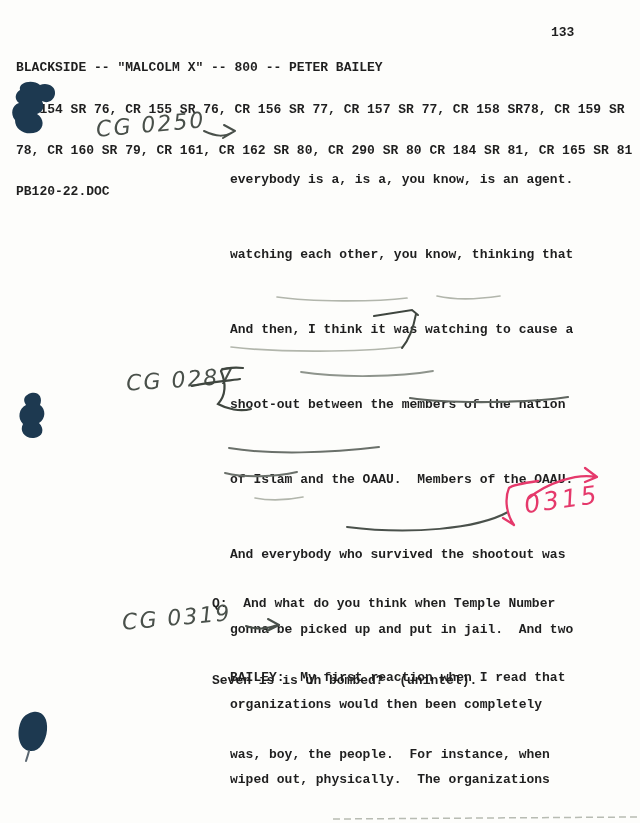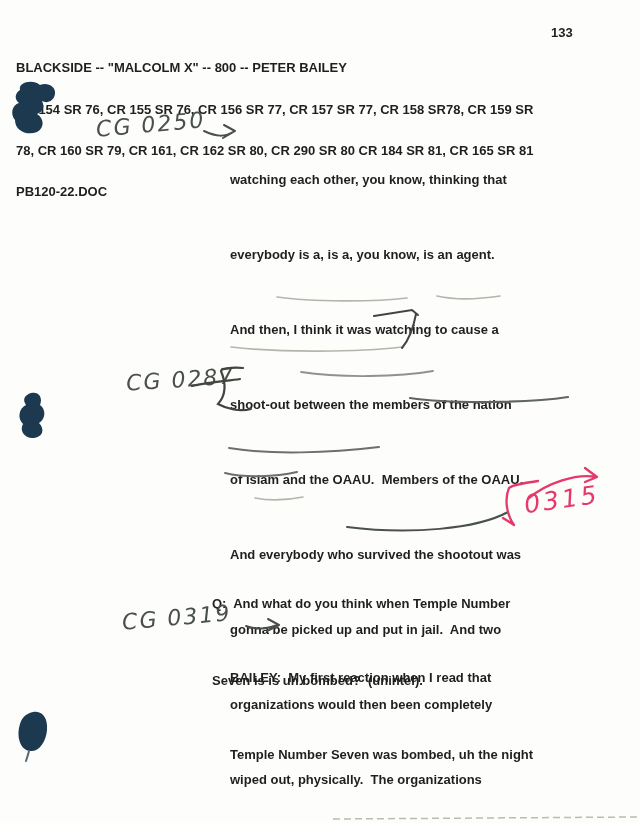--- a/index.html
+++ b/index.html
@@ -3,21 +3,21 @@
 <meta charset="utf-8">
 <style>
   html,body{margin:0;padding:0;}
   body{width:640px;height:823px;background:#e9e9e7;}
   .page{
     position:relative;width:640px;height:823px;overflow:hidden;
     background:var(--paper,#fdfdfb);
   }
   .typed{
     position:absolute;
-    font-family:Liberation Sans, sans-serif;
+    font-family:Liberation Mono, monospace;
     font-weight:700;
     color:var(--ink,#1f1f1f);
     white-space:pre;
     font-size:13px;
   }
   #header{left:16px;top:34px;line-height:13.7px;}
   #pagenum{left:551px;top:25px;}
   #answer1{left:230px;top:117px;line-height:25px;}
   #question{left:212px;top:540px;line-height:25.5px;}
   #answer2{left:230px;top:614px;line-height:25.5px;}
@@ -45,22 +45,22 @@
   <div class="typed" id="pagenum">133</div>
 
   <div class="typed" id="header">
     <div>BLACKSIDE -- "MALCOLM X" -- 800 -- PETER BAILEY</div>
     <div>CR 154 SR 76, CR 155 SR 76, CR 156 SR 77, CR 157 SR 77, CR 158 SR78, CR 159 SR</div>
     <div>78, CR 160 SR 79, CR 161, CR 162 SR 80, CR 290 SR 80 CR 184 SR 81, CR 165 SR 81</div>
     <div>PB120-22.DOC</div>
   </div>
 
   <div class="typed" id="answer1">
+    <div>everybody is a, is a, you know, is an agent.</div>
     <div>watching each other, you know, thinking that</div>
-    <div>everybody is a, is a, you know, is an agent.</div>
     <div>And then, I think it was watching to cause a</div>
     <div>shoot-out between the members of the nation</div>
     <div>of Islam and the OAAU.  Members of the OAAU.</div>
     <div>And everybody who survived the shootout was</div>
     <div>gonna be picked up and put in jail.  And two</div>
     <div>organizations would then been completely</div>
     <div>wiped out, physically.  The organizations</div>
     
     
     
@@ -70,20 +70,21 @@
     
   </div>
 
   <div class="typed" id="question">
     <div>Q:  And what do you think when Temple Number</div>
     <div>Seven is is uh bombed?  (unintel).</div>
   </div>
 
   <div class="typed" id="answer2">
     <div>BAILEY:  My first reaction when I read that</div>
+    <div>was, boy, the people.  For instance, when</div>
     <div>Temple Number Seven was bombed, uh the night</div>
     
     
   </div>
 
   <div class="hand" id="cue1">CG 0250</div>
   <div class="hand" id="cue2">CG 0287</div>
   <div class="hand" id="cue3">CG 0319</div>
   <div class="hand" id="redcue">0315</div>
 

